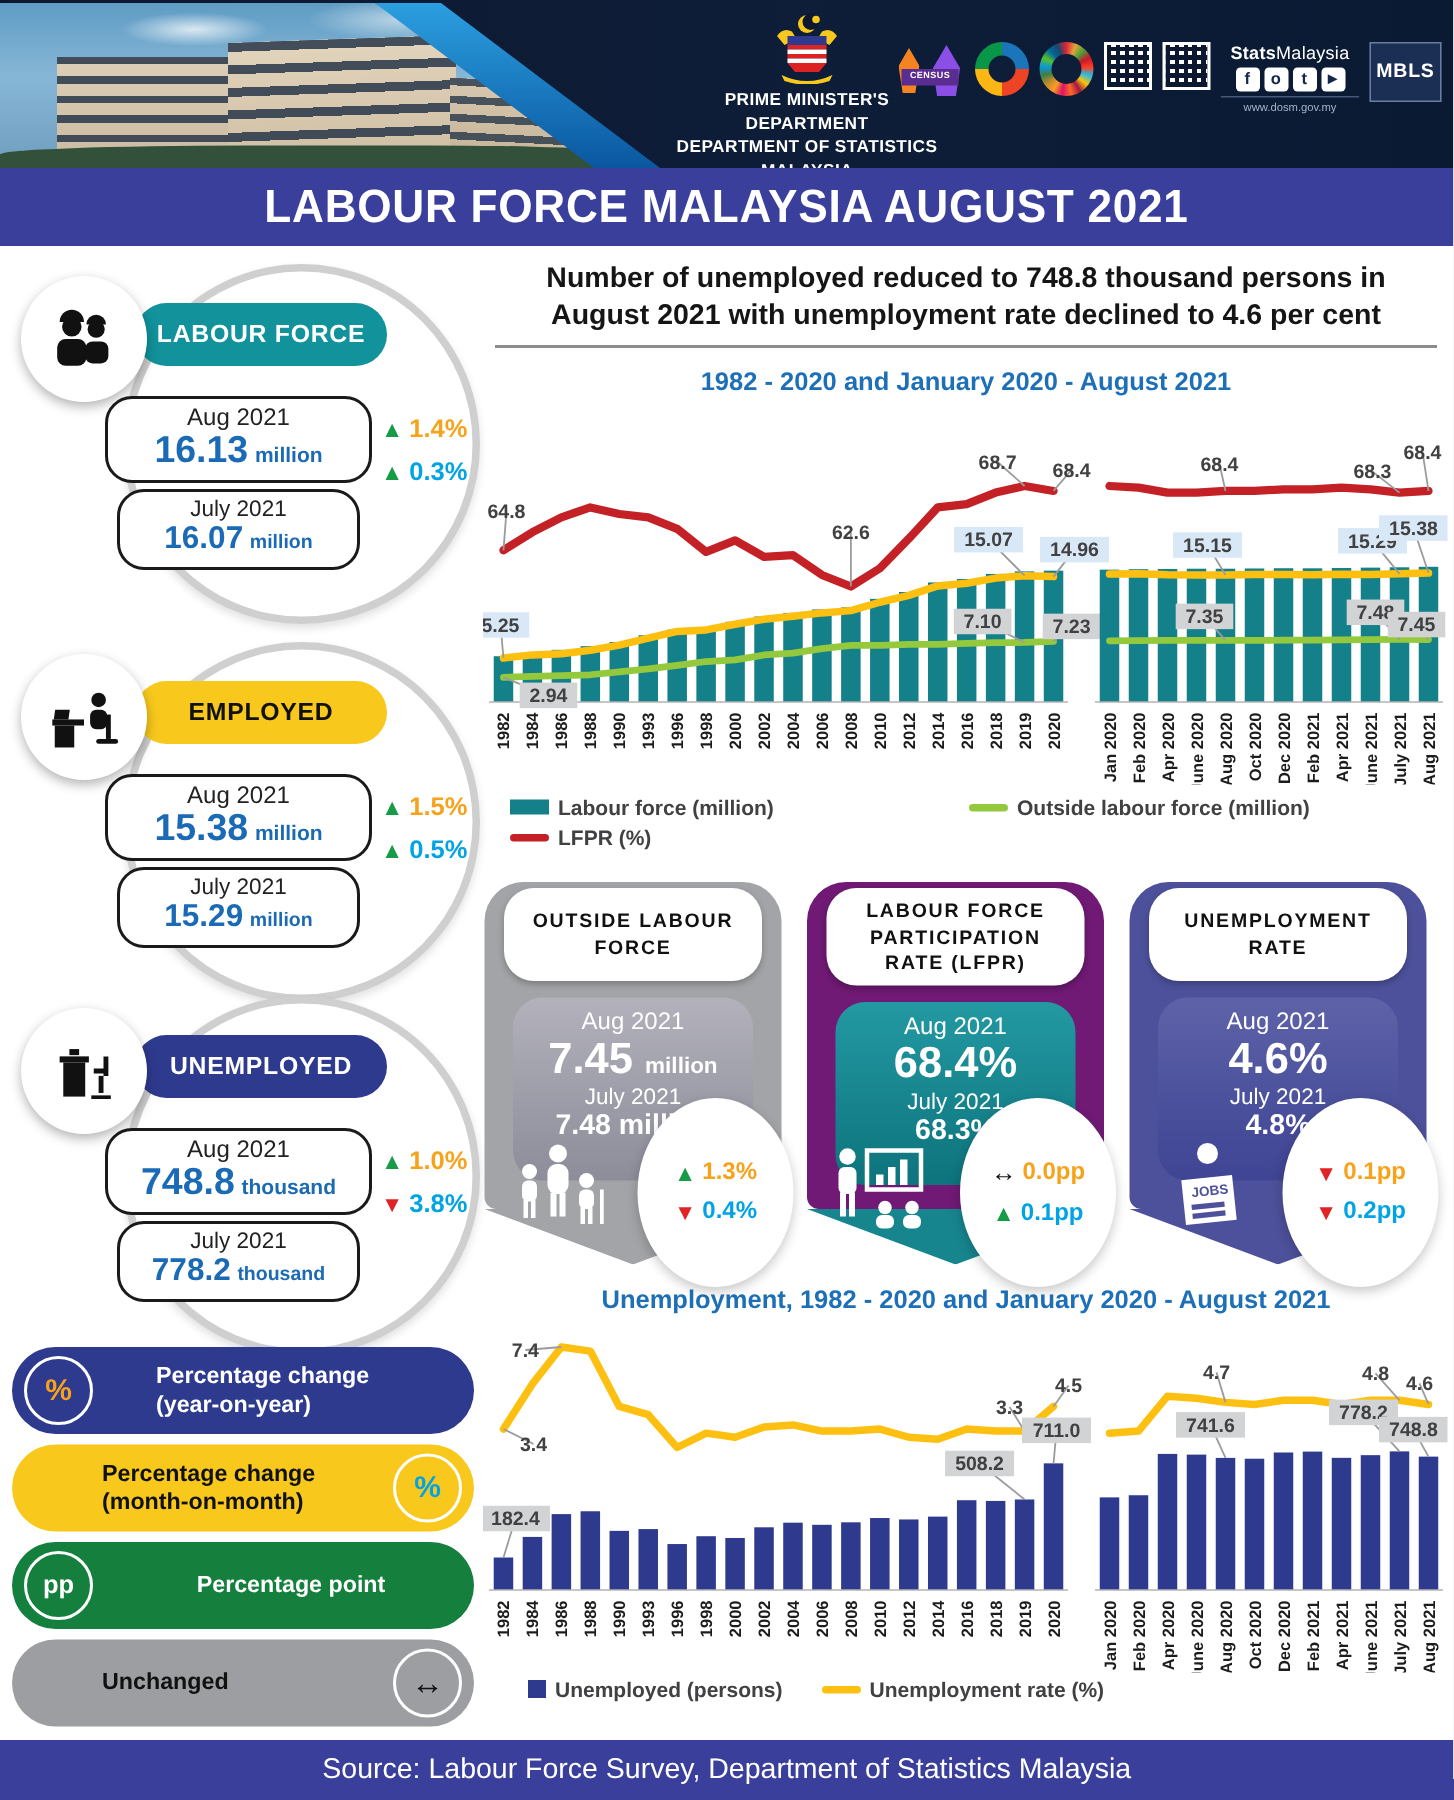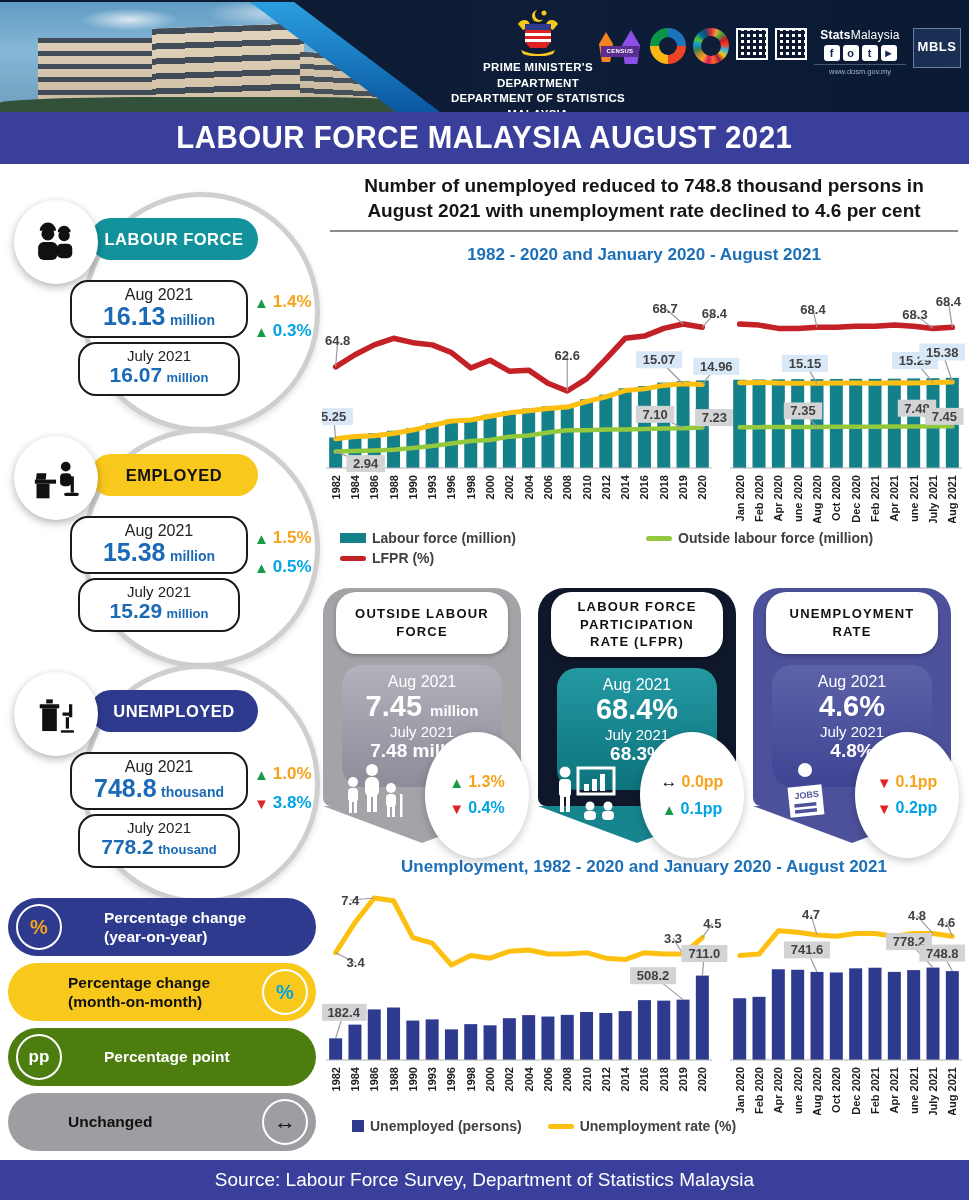--- a/index.html
+++ b/index.html
@@ -90,21 +90,21 @@
   .arrow-both { color:#111; font-size:17px; }
   .val-orange { color:#f7a21b; }
   .val-blue { color:#00a3e4; }
 
   
   .legend-pills { position:absolute; left:8px; top:734px; width:308px; }
   .lpill { position:relative; height:58px; border-radius:29px; margin-bottom:7px;
            display:flex; align-items:center; font-size:15.5px; font-weight:bold; line-height:1.25; }
   .lpill.navy { background:#2e3a8e; color:#fff; }
   .lpill.yellow { background:#f8c81c; color:#111; }
-  .lpill.teal { background:#4d7c0f; color:#fff; }
+  .lpill.teal { background:#15803d; color:#fff;text-align:center; }
   .lpill.grey { background:#9c9ea1; color:#111; }
   .lcircle { width:46px; height:46px; border-radius:50%; border:2.5px solid #fff; flex:0 0 auto;
              display:flex; align-items:center; justify-content:center; font-size:20px; font-weight:bold; }
   .lcircle.orange { color:#f7a21b; }
   .lcircle.blue { color:#00a3e4; }
   .lcircle.white { color:#fff; font-size:17px; }
   .lcircle.black { color:#111; font-size:22px; }
   .lpill .lc-left { margin-left:8px; }
   .lpill .lc-right { position:absolute; right:8px; }
   .lpill .ltext { margin-left:42px; }
@@ -129,21 +129,21 @@
   .sw-bar-teal { width:26px; height:10px; background:#14808a; }
   .sw-line-yellow { width:26px; height:5px; border-radius:3px; background:#fdc010; }
   .sw-line-green { width:26px; height:5px; border-radius:3px; background:#95c93d; }
   .sw-line-red { width:26px; height:5px; border-radius:3px; background:#c42127; }
   .sw-sq-navy { width:12px; height:12px; background:#2e3a8e; }
 
   
   .mcard { position:absolute; top:424px; width:198px; }
   .mc0 { left:323px; } .mc1 { left:538px; } .mc2 { left:753px; }
   .mbody { position:relative; height:218px; border-radius:26px 26px 8px 8px; padding-top:4px; }
-  .mbody.grey { background:#a2a4a7; } .mbody.tealbg { background:#0f172a; } .mbody.indigo { background:#4d519b; }
+  .mbody.grey { background:#a2a4a7; } .mbody.tealbg { background:#701a75; } .mbody.indigo { background:#4d519b; }
   .mpoint { height:37px; clip-path:polygon(0 0,100% 0,50% 100%); }
   .mpoint.grey { background:#a2a4a7; } .mpoint.tealbg { background:#17858e; } .mpoint.indigo { background:#4d519b; }
   .mtitle { width:172px; min-height:62px; margin:0 auto; background:#fff; border-radius:20px;
             display:flex; align-items:center; justify-content:center; text-align:center;
             font-size:13px; font-weight:bold; color:#111; letter-spacing:1.2px; line-height:1.35; padding:6px 8px;
             box-shadow:0 2px 4px rgba(0,0,0,.25); }
   .mpanel { width:160px; height:122px; margin:11px auto 0; border-radius:20px; text-align:center; color:#fff; padding-top:8px; }
   .mpanel.grey { background:linear-gradient(180deg,#b2b1bc,#8c8d99); }
   .mpanel.tealbg { background:linear-gradient(180deg,#2399a2,#0d737c); }
   .mpanel.indigo { background:linear-gradient(180deg,#5d62a8,#3f4494); }
@@ -216,21 +216,21 @@
       <div class="mbls">MBLS</div>
     </div>
   </div>
 
   <div class="title-bar">
     <span>LABOUR FORCE MALAYSIA AUGUST 2021</span>
   </div>
 
   <div class="main">
 
-    <div class="stat-card" style="top:24px">
+    <div class="stat-card" style="top:8px">
       <div class="big-circle"></div>
       <div class="icon-circle">
         <svg width="52" height="52" viewBox="0 0 64 64">
           <path d="M12 18 a10 10 0 0 1 20 0 z" fill="#111"></path>
             <circle cx="22" cy="22" r="8" fill="#111"></circle>
           <rect x="10" y="32" width="24" height="22" rx="7" fill="#111"></rect>
           <path d="M34 20 a8 8 0 0 1 16 0 z" fill="#111"></path>
             <circle cx="42" cy="24" r="7" fill="#111"></circle>
           <rect x="33" y="34" width="19" height="18" rx="6" fill="#111"></rect>
         </svg>

